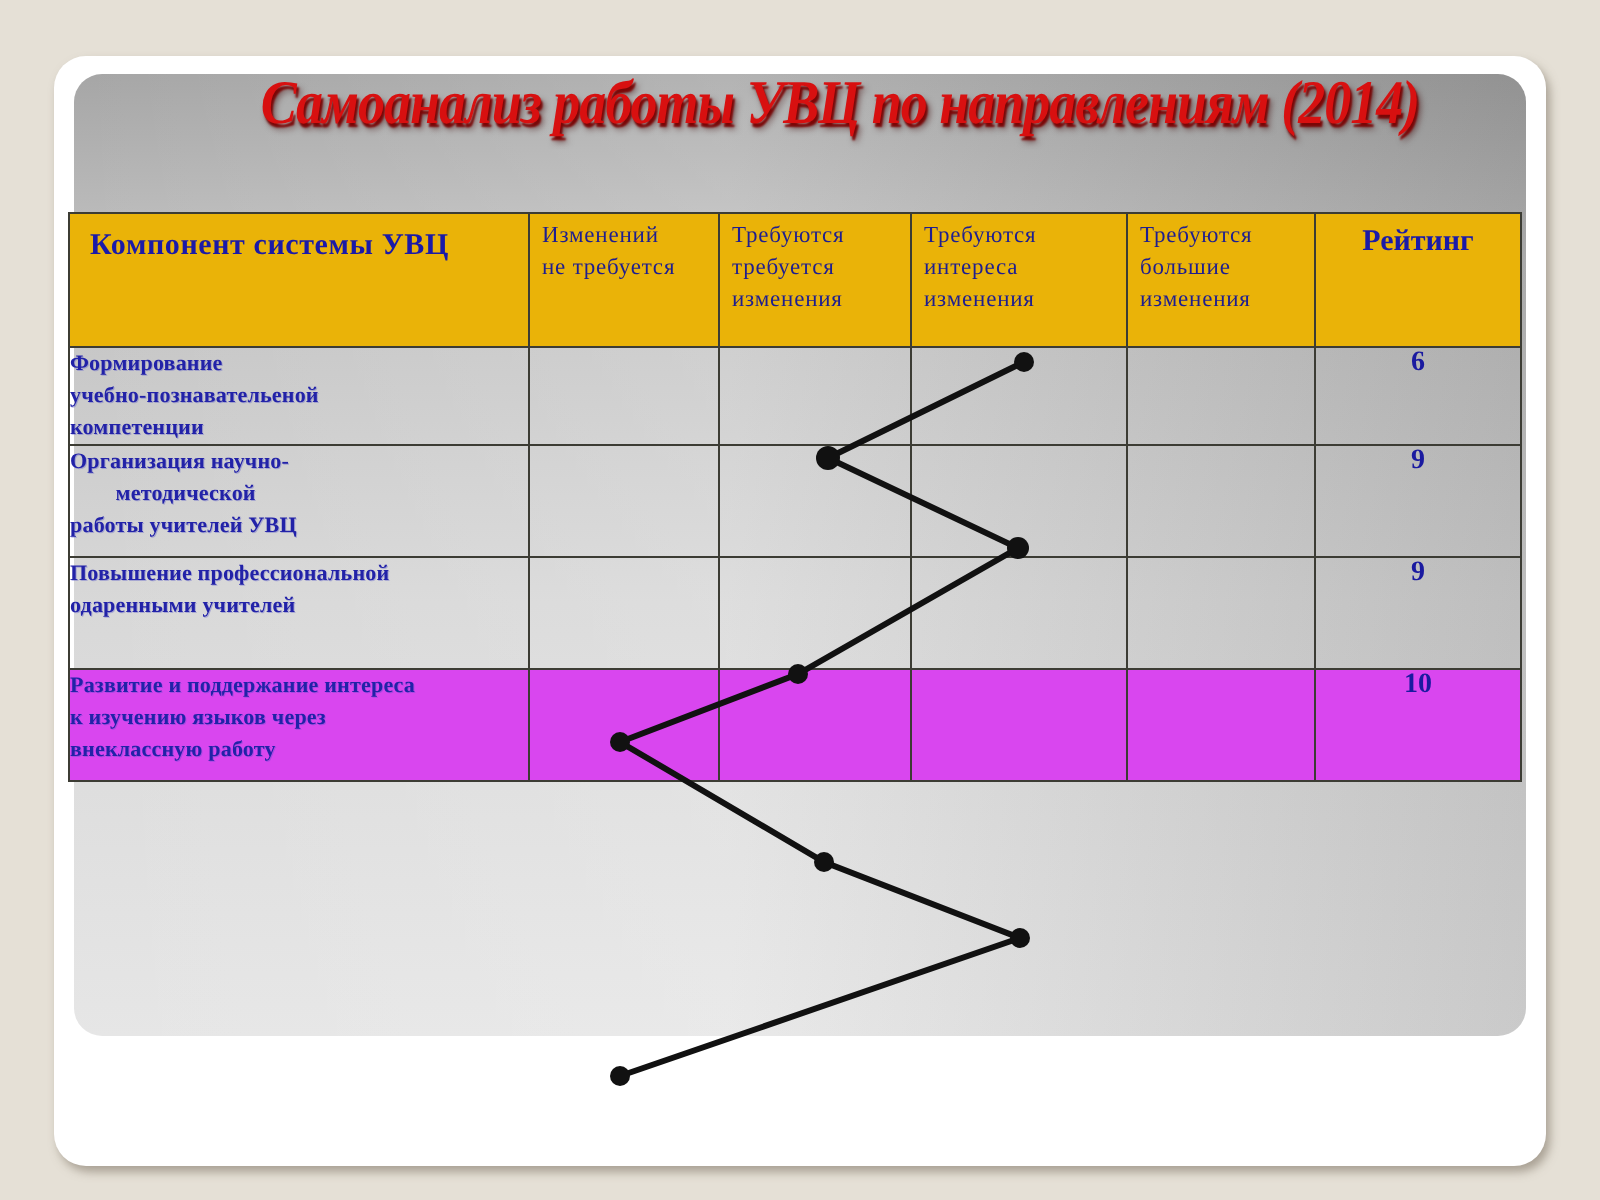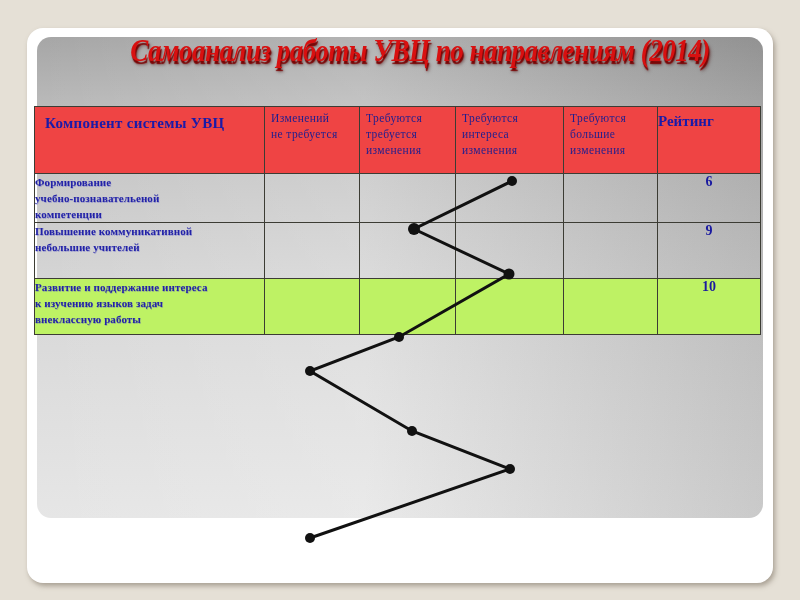--- a/index.html
+++ b/index.html
@@ -29,42 +29,42 @@
     text-shadow: 1px 2px 1px #7a0606, 2px 3px 3px rgba(60,0,0,0.5);
     transform: scaleY(1.15);
   }
   table.grid {
     position:absolute; left:34px; top:106px;
     border-collapse:collapse; table-layout:fixed;
   }
   table.grid td, table.grid th {
     border:1.5px solid #3c3c34; padding:0; vertical-align:top;
   }
-  .hdr th { background:#ef4444; height:58px; font-weight:normal; text-align:left; }
+  .hdr th { background:#eab308; height:58px; font-weight:normal; text-align:left; }
   .hdr .main-h {
     color:#1a1aa8; font-weight:bold; font-size:15px; text-align:left;
     padding:8px 0 0 10px; letter-spacing:0.3px;
   }
   .hdr .sub-h {
     color:#1e1e90; font-size:11.5px; line-height:16px; padding:3px 0 0 6px;
     letter-spacing:0.4px;
   }
   .hdr .rate-h {
-    color:#1a1aa8; font-weight:bold; font-size:15px; padding-top:6px;
+    color:#1a1aa8; font-weight:bold; font-size:15px; text-align:center; padding-top:6px;
   }
   td.comp {
     color:#2222a8; font-weight:bold; font-size:11px; line-height:16px;
     padding:3px 4px 0 8px; letter-spacing:0.1px;
     text-shadow: 0.5px 0.5px 0 rgba(80,80,200,0.35);
   }
   td.rate {
     color:#1a1aa0; font-weight:bold; font-size:14px; text-align:center; padding-top:7px;
   }
   td.rate.faded { color:#6a6aa8; }
-  tr.white td { background:#bef264; }
+  tr.white td { background:#d946ef; }
   svg.line { position:absolute; left:0; top:0; pointer-events:none; }
 </style>
 </head>
 <body>
 
 <div class="frame"></div>
 <div class="panel"></div>
 
 <div class="title">Самоанализ работы  УВЦ по направлениям (2014)</div>
 
@@ -109,34 +109,46 @@
       <div>компетенции</div>
     </td>
     <td></td>
         <td></td>
         <td></td>
         <td></td>
     <td class="rate">6</td>
   </tr>
   <tr style="height:56px">
     <td class="comp">
-      <div>Повышение коммуникативной</div>
-      <div>небольшие учителей</div>
+      <div>Организация научно-</div>
+      <div style="white-space:pre">        методической</div>
+      <div>работы учителей УВЦ</div>
+    </td>
+    <td></td>
+        <td></td>
+        <td></td>
+        <td></td>
+    <td class="rate">9</td>
+  </tr>
+  <tr style="height:56px">
+    <td class="comp">
+      <div>Повышение профессиональной</div>
+      <div>одаренными учителей</div>
     </td>
     <td></td>
         <td></td>
         <td></td>
         <td></td>
     <td class="rate">9</td>
   </tr>
   <tr class="white" style="height:56px">
     <td class="comp">
       <div>Развитие и поддержание интереса</div>
-      <div>к изучению  языков задач</div>
-      <div>внеклассную работы</div>
+      <div>к изучению  языков через</div>
+      <div>внеклассную работу</div>
     </td>
     <td></td>
         <td></td>
         <td></td>
         <td></td>
     <td class="rate">10</td>
   </tr>
 </tbody>
   </table>
 

